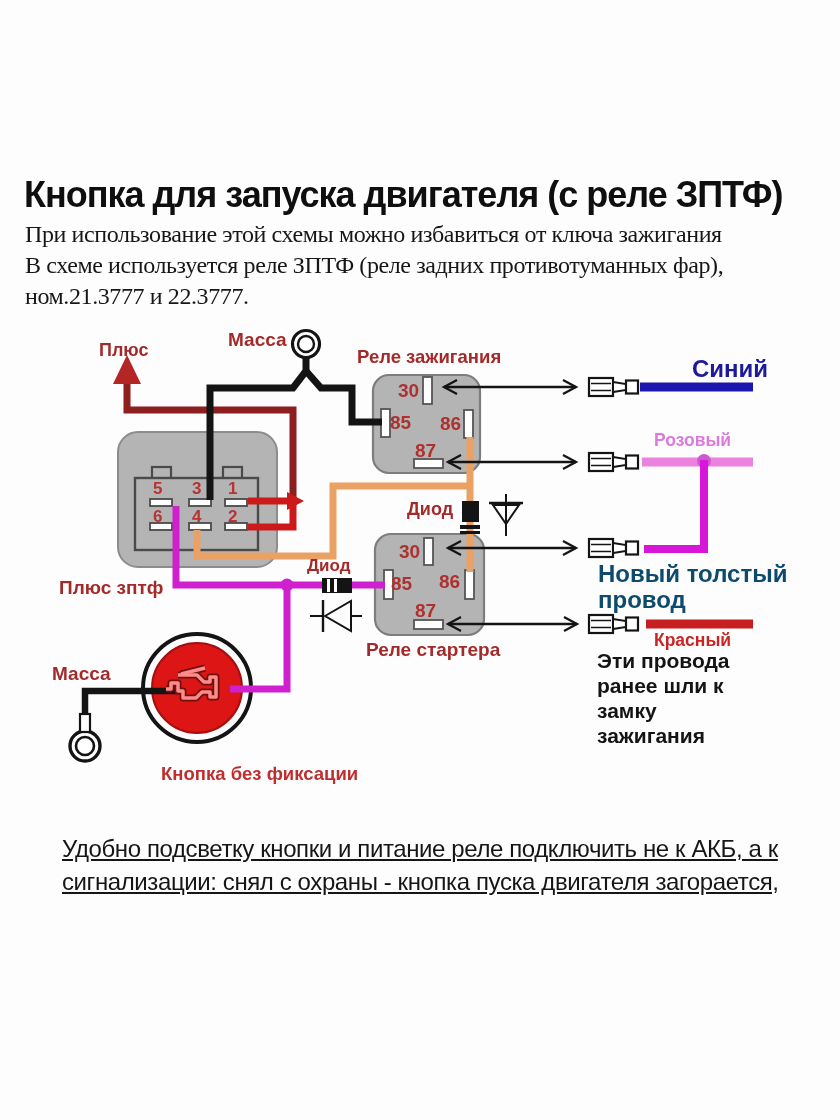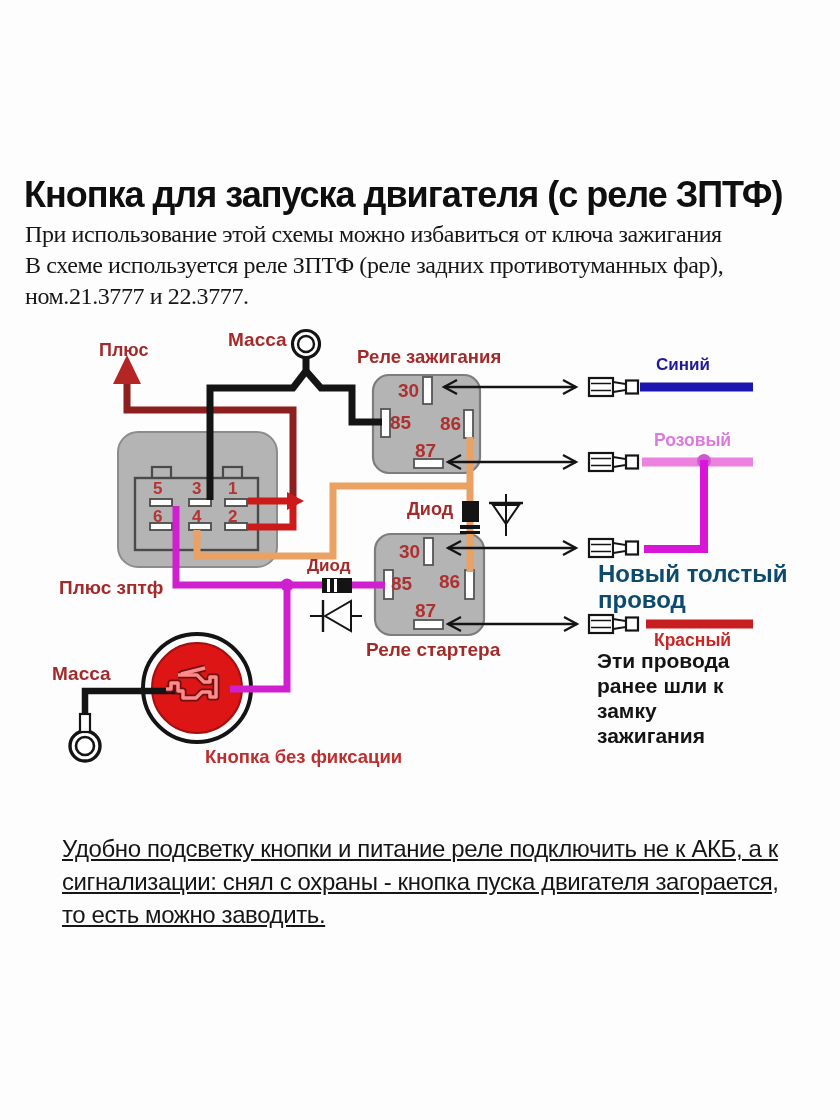--- a/index.html
+++ b/index.html
@@ -153,39 +153,39 @@
         <g stroke="#FF8A8A" stroke-width="3.5" fill="none" stroke-linejoin="round">
           <path d="M-16,-13 L8,-19"></path>
           <path d="M-19,-12 H0 L7,-5 H13 V-10 H19 V10 H13 V5 H5 L-1,11 H-14 V4 H-19 V-4 H-26 V2 H-31"></path>
         </g>
       </g>
     </svg>
 
     <span class="lbl" style="left:99px;top:341px;font-size:18px;">Плюс</span>
     <span class="lbl" style="left:228px;top:330px;font-size:19px;">Масса</span>
     <span class="lbl" style="left:357px;top:347px;font-size:18.5px;">Реле зажигания</span>
-    <span class="lbl" style="left:656px;top:356px;font-size:17px;color:#1F1A9C;">Синий</span>
+    <span class="lbl" style="left:692px;top:356px;font-size:24px;color:#1F1A9C;">Синий</span>
     <span class="lbl" style="left:654px;top:431px;font-size:17.5px;color:#DC7ADC;">Розовый</span>
     <span class="lbl" style="left:407px;top:500px;font-size:18px;">Диод</span>
     <span class="lbl" style="left:307px;top:557px;font-size:17px;">Диод</span>
     <span class="lbl" style="left:59px;top:578px;font-size:19px;">Плюс зптф</span>
     <span class="lbl" style="left:366px;top:640px;font-size:19px;">Реле стартера</span>
     <div class="lbl mlbl" style="left:598px;top:561px;font-size:24px;color:#0c4a6e;line-height:25.5px;">
       <span>Новый толстый</span>
       <span>провод</span>
     </div>
     <span class="lbl" style="left:654px;top:631px;font-size:17.5px;color:#C92525;">Красный</span>
     <div class="lbl mlbl" style="left:597px;top:648px;font-size:21px;color:#141414;line-height:25px;">
       <span>Эти провода</span>
       <span>ранее шли к</span>
       <span>замку</span>
       <span>зажигания</span>
     </div>
     <span class="lbl" style="left:52px;top:664px;font-size:19px;">Масса</span>
-    <span class="lbl" style="left:161px;top:747px;font-size:18.5px;color:#BF2E2E;margin-left:44px;">Кнопка без фиксации</span>
+    <span class="lbl" style="left:161px;top:764px;font-size:18.5px;color:#BF2E2E;">Кнопка без фиксации</span>
 
     <span class="pin" style="left:398px;top:381px;font-size:19px;">30</span>
     <span class="pin" style="left:390px;top:413px;font-size:19px;">85</span>
     <span class="pin" style="left:440px;top:414px;font-size:19px;">86</span>
     <span class="pin" style="left:415px;top:441px;font-size:19px;">87</span>
 
     <span class="pin" style="left:399px;top:542px;font-size:19px;">30</span>
     <span class="pin" style="left:391px;top:574px;font-size:19px;">85</span>
     <span class="pin" style="left:439px;top:572px;font-size:19px;">86</span>
     <span class="pin" style="left:415px;top:601px;font-size:19px;">87</span>
@@ -194,16 +194,15 @@
     <span class="pin" style="left:192px;top:480px;font-size:17px;color:#B53434;">3</span>
     <span class="pin" style="left:228px;top:480px;font-size:17px;color:#B53434;">1</span>
     <span class="pin" style="left:153px;top:508px;font-size:17px;color:#B53434;">6</span>
     <span class="pin" style="left:192px;top:508px;font-size:17px;color:#B53434;">4</span>
     <span class="pin" style="left:228px;top:508px;font-size:17px;color:#B53434;">2</span>
   </div>
 
   <div class="para footer">
     <span>Удобно подсветку кнопки и питание реле подключить не к АКБ, а к</span>
     <span>сигнализации: снял с охраны - кнопка пуска двигателя загорается,</span>
-    <span>то есть можно заводить.</span>
   </div>
 
 </div>
 
 </body></html>

